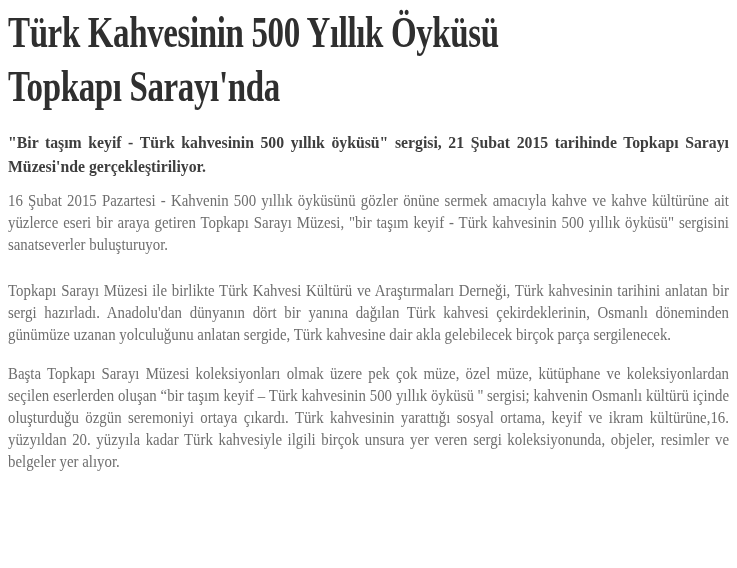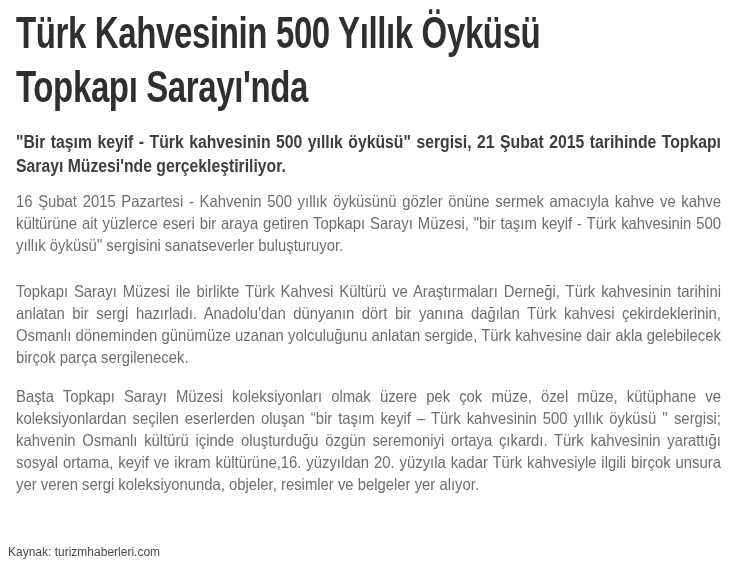--- a/index.html
+++ b/index.html
@@ -5,24 +5,24 @@
   html, body {
     margin: 0;
     padding: 0;
     background: #ffffff;
   }
   .page {
     position: relative;
     width: 737px;
     height: 568px;
     box-sizing: border-box;
-    padding: 0 16px;
+    padding: 0 8px;
     overflow: hidden;
     background: #ffffff;
-    font-family: Liberation Sans, sans-serif;
+    font-family: Liberation Serif, serif;
   }
   
   .title {
     margin: 6px 0 0 0;
     font-size: 44px;
     line-height: 54px;
     font-weight: bold;
     letter-spacing: -0.5px;
     color: #2f2f2f;
     width: 128%;
@@ -75,15 +75,14 @@
   </h1>
 
   <p class="lead condensed">"Bir taşım keyif - Türk kahvesinin 500 yıllık öyküsü" sergisi, 21 Şubat 2015 tarihinde Topkapı Sarayı Müzesi'nde gerçekleştiriliyor.</p>
 
   <p class="body-para condensed p1">16 Şubat 2015 Pazartesi - Kahvenin 500 yıllık öyküsünü gözler önüne sermek amacıyla kahve ve kahve kültürüne ait yüzlerce eseri bir araya getiren Topkapı Sarayı Müzesi, "bir taşım keyif - Türk kahvesinin 500 yıllık öyküsü" sergisini sanatseverler buluşturuyor.</p>
 
   <p class="body-para condensed p2">Topkapı Sarayı Müzesi ile birlikte Türk Kahvesi Kültürü ve Araştırmaları Derneği, Türk kahvesinin tarihini anlatan bir sergi hazırladı. Anadolu'dan dünyanın dört bir yanına dağılan Türk kahvesi çekirdeklerinin, Osmanlı döneminden günümüze uzanan yolculuğunu anlatan sergide, Türk kahvesine dair akla gelebilecek birçok parça sergilenecek.</p>
 
   <p class="body-para condensed p3">Başta Topkapı Sarayı Müzesi koleksiyonları olmak üzere pek çok müze, özel müze, kütüphane ve koleksiyonlardan seçilen eserlerden oluşan “bir taşım keyif – Türk kahvesinin 500 yıllık öyküsü ''  sergisi; kahvenin Osmanlı kültürü içinde oluşturduğu özgün seremoniyi ortaya çıkardı. Türk kahvesinin yarattığı sosyal ortama, keyif ve ikram kültürüne,16. yüzyıldan 20. yüzyıla kadar Türk kahvesiyle ilgili birçok unsura yer veren sergi koleksiyonunda, objeler, resimler ve belgeler yer alıyor.</p>
 
-  <div class="source">Kaynak: turizmhaberleri.com</div>
 
 </div>
 
 </body></html>

